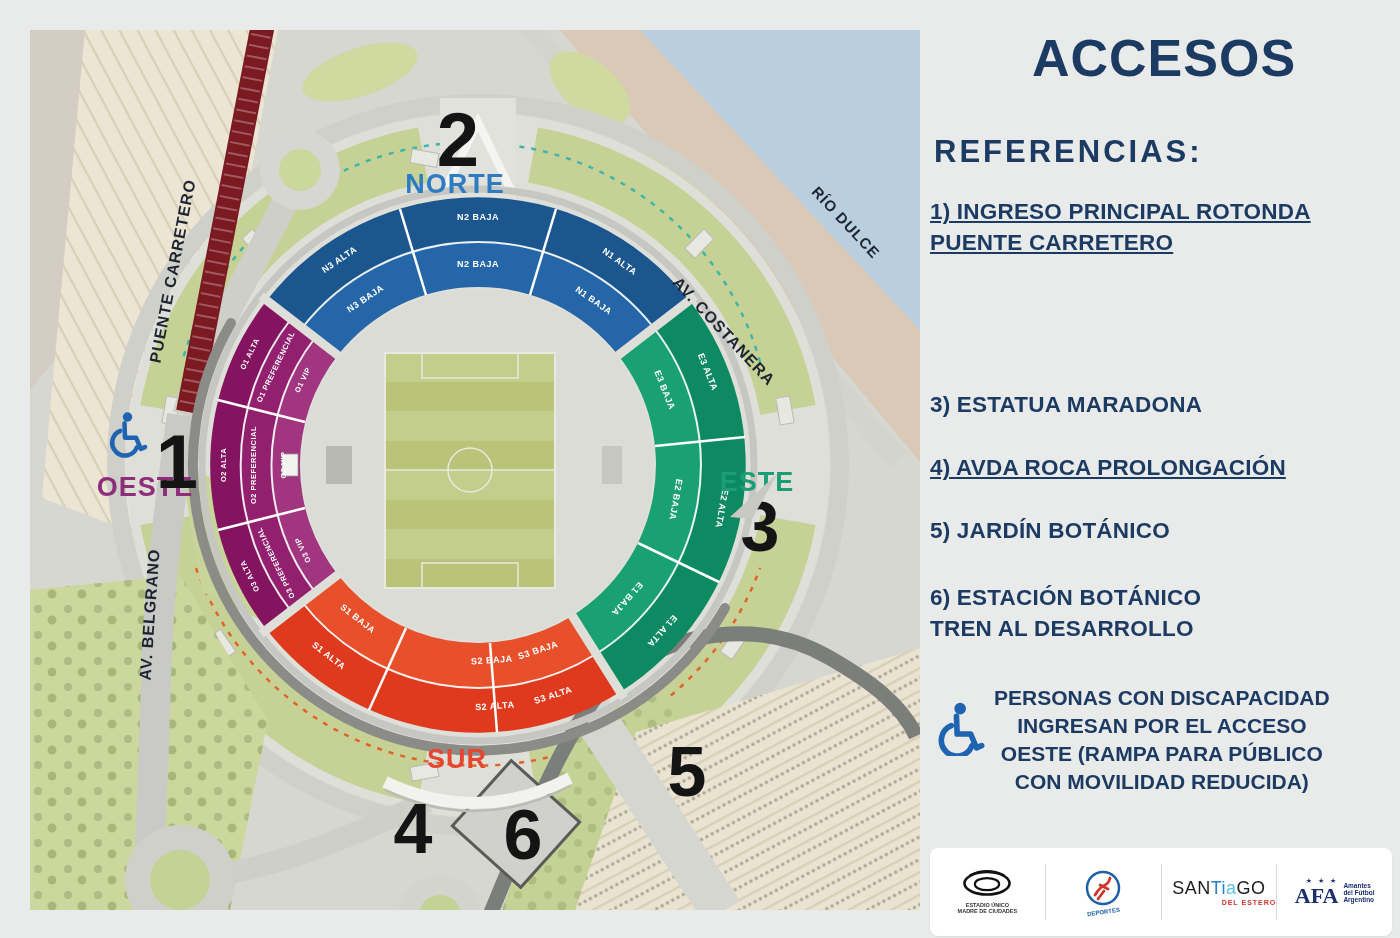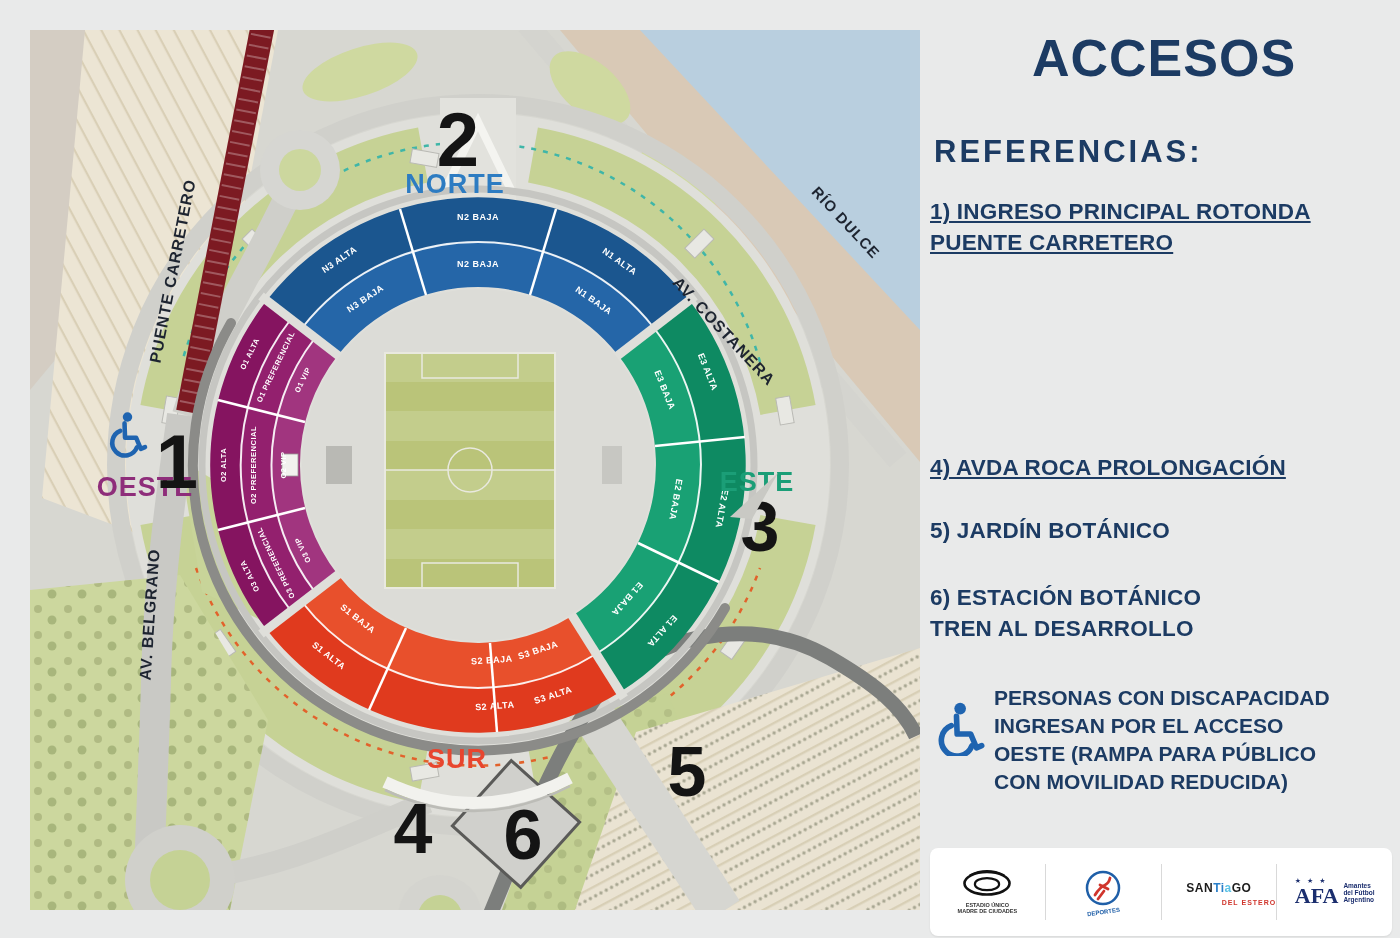--- a/index.html
+++ b/index.html
@@ -13,33 +13,33 @@
   .panel{position:absolute;left:928px;top:0;width:472px;height:938px;color:#1c3b63;}
   .panel-title{position:absolute;left:0;top:28px;width:100%;text-align:center;
     font-size:52px;font-weight:bold;letter-spacing:1px;}
   .refs-heading{position:absolute;left:6px;top:134px;font-size:31px;font-weight:bold;letter-spacing:3px;}
   .ref-item{position:absolute;left:2px;width:460px;font-size:22.5px;font-weight:bold;
     line-height:31px;white-space:pre-line;letter-spacing:.2px;}
   .ref-1{top:196px;text-decoration:underline;} .ref-2{top:287px;} .ref-3{top:389px;}
   .ref-4{top:452px;text-decoration:underline;} .ref-5{top:515px;} .ref-6{top:582px;}
   .access-note{position:absolute;left:2px;top:684px;width:470px;display:flex;align-items:flex-start;}
   .access-note .wc-icon{flex:0 0 56px;margin-top:16px;}
-  .access-note .note-text{font-size:21px;font-weight:bold;line-height:28px;white-space:pre-line;margin-left:8px;}
+  .access-note .note-text{font-size:21px;font-weight:bold;line-height:28px;white-space:pre-line;margin-left:8px;text-align:center;}
   .logo-bar{position:absolute;left:2px;top:848px;width:462px;height:88px;background:#ffffff;
     border-radius:8px;display:flex;align-items:center;justify-content:space-around;
     box-shadow:0 1px 2px rgba(0,0,0,.08);}
   .logo-cell{display:flex;flex-direction:column;align-items:center;justify-content:center;height:100%;flex:1;}
   .logo-divider{width:1px;height:56px;background:#d9d9d9;flex:0 0 1px;}
   .logo-caption{font-size:5.5px;color:#333;white-space:pre-line;text-align:center;line-height:6px;margin-top:2px;font-weight:bold;}
-  .santiago-word{font-size:12px;font-weight:bold;color:#1c1c1c;letter-spacing:.5px;line-height:19px;}
+  .santiago-word{font-size:18px;font-weight:normal;color:#1c1c1c;letter-spacing:.5px;line-height:19px;}
   .santiago-word .t-blue{color:#2a7fc9;}
   .santiago-word .a-cyan{color:#5cc2e6;}
   .santiago-caption{font-size:7px;font-weight:bold;color:#d0352c;align-self:flex-end;margin-top:1px;letter-spacing:1px;}
   .afa-cell{display:flex;flex-direction:row;align-items:center;gap:5px;}
-  .afa-crest{display:flex;flex-direction:column;align-items:flex-start;color:#1b2e6e;}
+  .afa-crest{display:flex;flex-direction:column;align-items:flex-end;color:#1b2e6e;}
   .afa-stars{font-size:7px;letter-spacing:2px;line-height:8px;color:#1b2e6e;}
   .afa-word{font-family:"Liberation Serif",serif;font-size:22px;font-weight:bold;line-height:22px;color:#1b2e6e;}
   .afa-caption{font-size:6.5px;font-weight:bold;color:#1b2e6e;white-space:pre-line;line-height:7px;text-align:left;}
 </style>
 </head>
 <body>
 
 <div class="map-wrap">
 <svg width="890" height="880" viewBox="0 0 890 880">
   <defs>
@@ -259,20 +259,21 @@
   </g>
 </svg>
 </div>
 
 <div class="panel">
   <div class="panel-title">ACCESOS</div>
   <div class="refs-heading">REFERENCIAS:</div>
 
   <div class="ref-item ref-1">1) INGRESO PRINCIPAL ROTONDA
 PUENTE CARRETERO</div>
+  <div class="ref-item ref-3">3) ESTATUA MARADONA</div>
   <div class="ref-item ref-4">4) AVDA ROCA PROLONGACIÓN</div>
   <div class="ref-item ref-5">5) JARDÍN BOTÁNICO</div>
   <div class="ref-item ref-6">6) ESTACIÓN BOTÁNICO
 TREN AL DESARROLLO</div>
 
   <div class="access-note">
     <svg class="wc-icon" width="52" height="56" viewBox="0 0 26 26">
       <use href="#icon-wheelchair-src" xlink:href="#icon-wheelchair-src"></use>
     </svg>
     <div class="note-text">PERSONAS CON DISCAPACIDAD

